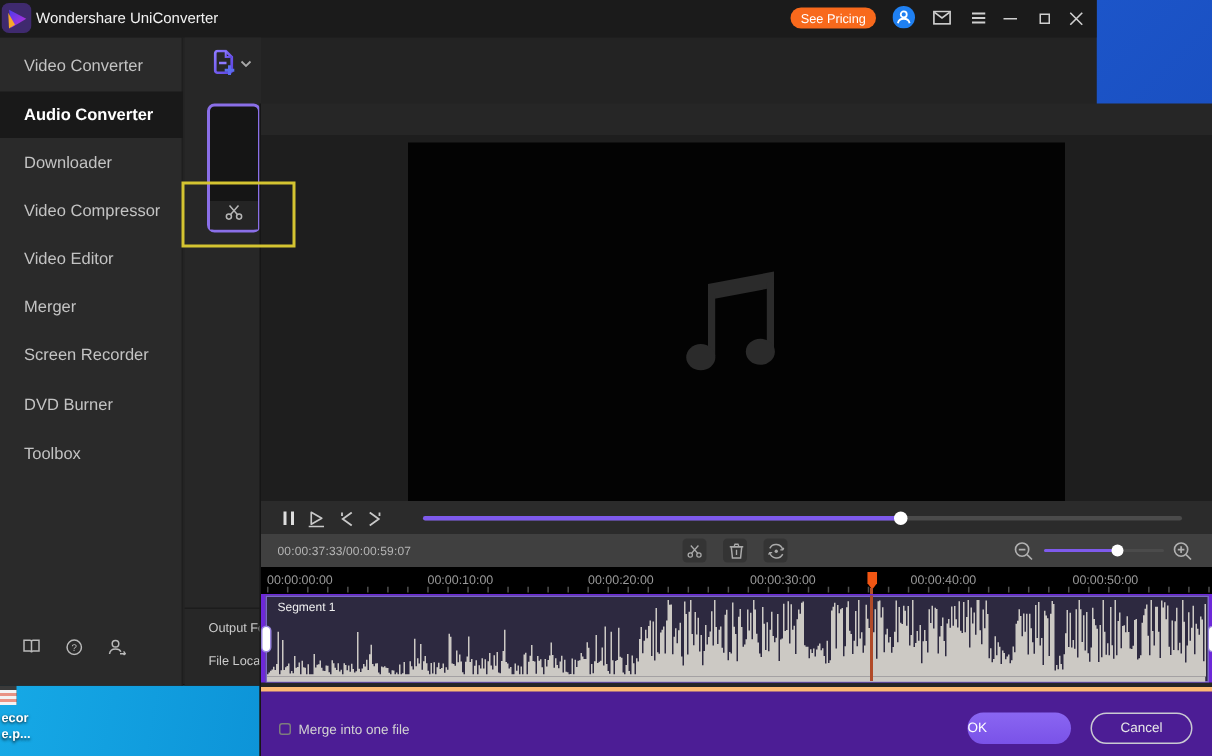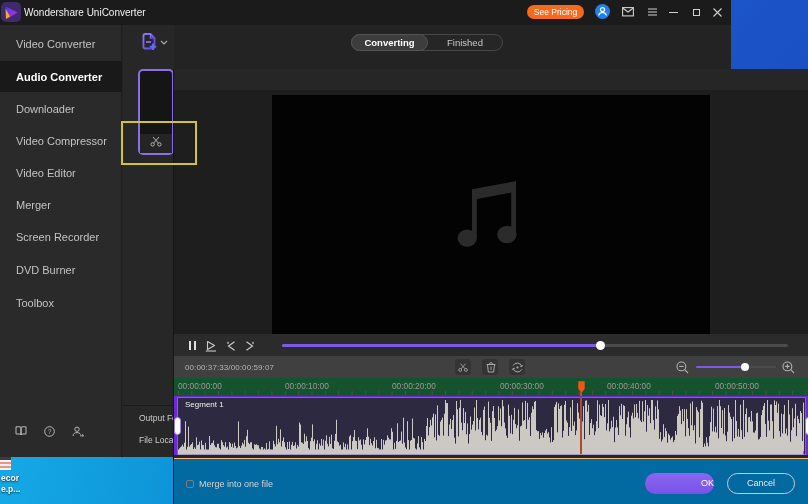--- a/index.html
+++ b/index.html
@@ -94,25 +94,20 @@
       </defs>
     <path d="M1.5,2.5 A1.5,1.5 0 0 1 3,1 H8.5 L12.5,5 V14 A1.5,1.5 0 0 1 11,15.5 H3 A1.5,1.5 0 0 1 1.5,14 Z" fill="none" stroke="url(#lg2)" stroke-width="1.8"></path>
     <path d="M8.5,1 V5 H12.5" fill="none" stroke="url(#lg2)" stroke-width="1.4"></path>
     <path d="M4,9 H9" stroke="#8d79ff" stroke-width="1.6"></path>
     <path d="M11,10.5 V17 M7.8,13.8 H14.2" stroke="#5b6cf0" stroke-width="2"></path>
   </svg>
   <svg class="abs" style="left:160px;top:40px" width="8" height="5" viewBox="0 0 8 5">
     <path d="M1,1 L4,4 L7,1" fill="none" stroke="#a9a9a9" stroke-width="1.2"></path>
   </svg>
 
-  <div class="abs" style="left:351px;top:34px;width:152px;height:17px;border-radius:9px;background:#262626;border:1px solid #484848">
-    <div class="abs" style="left:-1px;top:-1px;width:77px;height:17px;border-radius:9px;background:#3d3d3d;border:1px solid #555"></div>
-    <div class="abs" style="left:0;top:0;width:75px;height:15px;text-align:center;line-height:15px;color:#fff;font-size:9.5px;font-weight:bold">Converting</div>
-    <div class="abs" style="left:76px;top:0;width:74px;height:15px;text-align:center;line-height:15px;color:#c9c9c9;font-size:9.5px">Finished</div>
-  </div>
 
   <div class="abs" style="left:138px;top:69px;width:36px;height:86px;border-radius:5px;border:2px solid #8a6fe8;background:#151515">
     <div class="abs" style="left:0;top:63px;width:32px;height:19px;background:#242424"></div>
     <svg class="abs" style="left:10px;top:65px" width="13" height="11" viewBox="0 0 13 11">
       <circle cx="2.6" cy="8.4" r="1.7" fill="none" stroke="#b5b5b5" stroke-width="1"></circle>
       <circle cx="9.4" cy="8.4" r="1.7" fill="none" stroke="#b5b5b5" stroke-width="1"></circle>
       <path d="M3.6,7.1 L9,1 M8.4,7.1 L3,1" stroke="#b5b5b5" stroke-width="1"></path>
     </svg>
   </div>
 </div>
@@ -185,21 +180,21 @@
     <div class="abs" style="left:522px;top:10px;width:80px;height:2px;border-radius:1px;background:#4b4b4b"></div>
     <div class="abs" style="left:522px;top:10px;width:46px;height:2px;border-radius:1px;background:#7e5aec"></div>
     <div class="abs" style="left:567px;top:7px;width:8px;height:8px;border-radius:50%;background:#fff"></div>
     <svg class="abs" style="left:608px;top:4.5px" width="13" height="13" viewBox="0 0 13 13">
       <circle cx="5.4" cy="5.4" r="4.4" fill="none" stroke="#b0b0b0" stroke-width="1.1"></circle>
       <path d="M8.7,8.7 L12,12" stroke="#b0b0b0" stroke-width="1.1"></path>
       <path d="M3.2,5.4 H7.6 M5.4,3.2 V7.6" stroke="#b0b0b0" stroke-width="1.1"></path>
     </svg>
   </div>
 
-  <div class="abs" style="left:0;top:309px;width:635px;height:18px;background:#14532d">
+  <div class="abs" style="left:0;top:309px;width:635px;height:18px;background:#000000">
     <div class="abs" style="left:4px;top:2.5px;color:#9a9a9a;font-size:8.3px">00:00:00:00</div>
     <div class="abs" style="left:111px;top:2.5px;color:#9a9a9a;font-size:8.3px">00:00:10:00</div>
     <div class="abs" style="left:218px;top:2.5px;color:#9a9a9a;font-size:8.3px">00:00:20:00</div>
     <div class="abs" style="left:326px;top:2.5px;color:#9a9a9a;font-size:8.3px">00:00:30:00</div>
     <div class="abs" style="left:433px;top:2.5px;color:#9a9a9a;font-size:8.3px">00:00:40:00</div>
     <div class="abs" style="left:541px;top:2.5px;color:#9a9a9a;font-size:8.3px">00:00:50:00</div>
     <svg class="abs" style="left:0;top:13px" width="635" height="5" viewBox="0 0 635 5">
       <path d="M4.5,0V4M17.8,0V4M31.2,0V4M44.5,0V4M57.9,0V4M71.2,0V4M84.6,0V4M97.9,0V4M111.3,0V4M124.7,0V4M138.0,0V4M151.4,0V4M164.7,0V4M178.1,0V4M191.4,0V4M204.8,0V4M218.1,0V4M231.5,0V4M244.8,0V4M258.2,0V4M271.5,0V4M284.9,0V4M298.2,0V4M311.6,0V4M324.9,0V4M338.3,0V4M351.6,0V4M365.0,0V4M378.3,0V4M391.7,0V4M405.0,0V4M418.4,0V4M431.7,0V4M445.1,0V4M458.4,0V4M471.8,0V4M485.1,0V4M498.5,0V4M511.8,0V4M525.2,0V4M538.5,0V4M551.9,0V4M565.2,0V4M578.6,0V4M591.9,0V4M605.3,0V4M618.6,0V4M632.0,0V4" stroke="#4f4f4f" stroke-width="1"></path>
     </svg>
     <svg class="abs" style="left:403.5px;top:3px" width="7" height="13" viewBox="0 0 7 13">
@@ -213,21 +208,21 @@
     <svg class="abs" style="left:1px;top:0" width="634" height="59" viewBox="0 0 634 59">
       <rect x="3" y="55" width="625.5" height="3.5" fill="#ccc9c4"></rect>
       <path d="M3.5,55V53.5M4.5,55V52.3M5.5,55V51.2M6.5,55V50.3M7.5,55V48.5M8.5,55V50.7M9.5,55V46.7M10.5,55V25.2M11.5,55V53.5M12.5,55V50.8M13.5,55V30.7M14.5,55V50.6M15.5,55V48.9M16.5,55V48.0M17.5,55V46.3M18.5,55V53.0M19.5,55V51.3M20.5,55V52.8M21.5,55V41.3M22.5,55V49.2M23.5,55V48.6M24.5,55V45.7M25.5,55V53.5M26.5,55V44.5M27.5,55V48.9M28.5,55V49.1M29.5,55V53.5M30.5,55V46.9M31.5,55V53.5M32.5,55V53.5M33.5,55V53.5M34.5,55V40.0M35.5,55V49.0M36.5,55V47.2M37.5,55V46.8M38.5,55V44.4M39.5,55V49.2M40.5,55V51.1M41.5,55V51.4M42.5,55V47.7M43.5,55V47.9M44.5,55V52.2M45.5,55V53.5M46.5,55V44.2M47.5,55V46.2M48.5,55V49.2M49.5,55V50.6M50.5,55V46.1M51.5,55V51.6M52.5,55V50.5M53.5,55V53.5M54.5,55V46.1M55.5,55V47.3M56.5,55V50.9M57.5,55V47.7M58.5,55V51.8M59.5,55V46.5M60.5,55V50.0M61.5,55V52.3M62.5,55V51.5M63.5,55V25.4M64.5,55V49.9M65.5,55V52.0M66.5,55V49.7M67.5,55V46.6M68.5,55V48.3M69.5,55V43.9M70.5,55V50.7M71.5,55V40.2M72.5,55V33.8M73.5,55V46.7M74.5,55V48.1M75.5,55V46.4M76.5,55V46.2M77.5,55V52.4M78.5,55V53.5M79.5,55V48.3M80.5,55V48.8M81.5,55V48.2M82.5,55V49.2M83.5,55V49.4M84.5,55V52.5M85.5,55V53.5M86.5,55V50.9M87.5,55V51.0M88.5,55V53.5M89.5,55V52.4M90.5,55V53.5M91.5,55V47.0M92.5,55V53.5M93.5,55V52.9M94.5,55V45.4M95.5,55V53.5M96.5,55V53.5M97.5,55V53.5M98.5,55V44.8M99.5,55V48.1M100.5,55V50.4M101.5,55V29.8M102.5,55V48.2M103.5,55V42.9M104.5,55V46.3M105.5,55V33.4M106.5,55V50.5M107.5,55V44.8M108.5,55V41.4M109.5,55V46.2M110.5,55V51.2M111.5,55V53.5M112.5,55V46.0M113.5,55V53.0M114.5,55V45.5M115.5,55V53.5M116.5,55V48.8M117.5,55V45.9M118.5,55V50.0M119.5,55V49.4M120.5,55V46.3M121.5,55V52.5M122.5,55V48.9M123.5,55V50.5M124.5,55V26.5M125.5,55V28.5M126.5,55V46.4M127.5,55V46.7M128.5,55V47.9M129.5,55V37.7M130.5,55V45.5M131.5,55V40.3M132.5,55V45.0M133.5,55V52.1M134.5,55V53.5M135.5,55V45.2M136.5,55V41.6M137.5,55V28.4M138.5,55V45.3M139.5,55V43.4M140.5,55V53.5M141.5,55V47.9M142.5,55V44.2M143.5,55V53.5M144.5,55V47.5M145.5,55V49.6M146.5,55V42.9M147.5,55V49.6M148.5,55V43.5M149.5,55V53.5M150.5,55V44.8M151.5,55V39.3M152.5,55V47.7M153.5,55V50.4M154.5,55V40.9M155.5,55V47.9M156.5,55V38.7M157.5,55V52.3M158.5,55V52.9M159.5,55V44.7M160.5,55V38.0M161.5,55V23.8M162.5,55V45.4M163.5,55V46.4M164.5,55V49.7M165.5,55V48.6M166.5,55V53.5M167.5,55V53.5M168.5,55V46.4M169.5,55V51.1M170.5,55V47.7M171.5,55V53.5M172.5,55V48.4M173.5,55V53.5M174.5,55V40.4M175.5,55V39.2M176.5,55V53.5M177.5,55V45.1M178.5,55V41.1M179.5,55V34.0M180.5,55V44.7M181.5,55V45.0M182.5,55V53.1M183.5,55V41.3M184.5,55V44.5M185.5,55V43.5M186.5,55V48.8M187.5,55V53.5M188.5,55V43.3M189.5,55V48.3M190.5,55V44.0M191.5,55V41.0M192.5,55V32.3M193.5,55V40.7M194.5,55V49.1M195.5,55V42.8M196.5,55V47.3M197.5,55V49.5M198.5,55V45.0M199.5,55V41.2M200.5,55V52.3M201.5,55V43.8M202.5,55V51.8M203.5,55V52.2M204.5,55V53.5M205.5,55V53.4M206.5,55V43.0M207.5,55V53.5M208.5,55V43.9M209.5,55V48.6M210.5,55V44.5M211.5,55V44.2M212.5,55V39.3M213.5,55V41.6M214.5,55V43.4M215.5,55V43.4M216.5,55V32.2M217.5,55V35.8M218.5,55V53.5M219.5,55V46.7M220.5,55V52.9M221.5,55V44.9M222.5,55V27.3M223.5,55V46.0M224.5,55V45.1M225.5,55V44.5M226.5,55V35.6M227.5,55V47.7M228.5,55V21.7M229.5,55V46.6M230.5,55V51.4M231.5,55V53.1M232.5,55V25.2M233.5,55V44.1M234.5,55V53.5M235.5,55V44.7M236.5,55V44.0M237.5,55V22.5M238.5,55V41.8M239.5,55V42.5M240.5,55V52.4M241.5,55V53.5M242.5,55V47.4M243.5,55V40.0M244.5,55V51.4M245.5,55V53.5M246.5,55V41.0M247.5,55V46.1M248.5,55V53.5M249.5,55V42.9M250.5,55V45.0M251.5,55V30.0M252.5,55V22.0M253.5,55V39.5M254.5,55V31.2M255.5,55V23.8M256.5,55V29.5M257.5,55V21.4M258.5,55V17.6M259.5,55V41.3M260.5,55V18.4M261.5,55V44.4M262.5,55V9.4M263.5,55V38.8M264.5,55V39.8M265.5,55V25.7M266.5,55V23.8M267.5,55V21.6M268.5,55V39.6M269.5,55V17.7M270.5,55V4M271.5,55V7.2M272.5,55V7.0M273.5,55V40.1M274.5,55V28.5M275.5,55V22.9M276.5,55V32.9M277.5,55V24.1M278.5,55V19.1M279.5,55V41.6M280.5,55V47.6M281.5,55V5.0M282.5,55V13.3M283.5,55V40.4M284.5,55V11.8M285.5,55V4M286.5,55V26.7M287.5,55V34.2M288.5,55V12.0M289.5,55V27.0M290.5,55V15.9M291.5,55V38.3M292.5,55V27.4M293.5,55V47.5M294.5,55V38.0M295.5,55V20.6M296.5,55V33.6M297.5,55V28.6M298.5,55V25.0M299.5,55V11.5M300.5,55V34.4M301.5,55V4M302.5,55V22.0M303.5,55V33.3M304.5,55V23.9M305.5,55V21.7M306.5,55V35.9M307.5,55V39.2M308.5,55V13.9M309.5,55V10.5M310.5,55V44.2M311.5,55V38.7M312.5,55V39.7M313.5,55V5.6M314.5,55V21.8M315.5,55V26.7M316.5,55V44.9M317.5,55V15.2M318.5,55V10.0M319.5,55V22.0M320.5,55V35.2M321.5,55V33.7M322.5,55V30.2M323.5,55V10.3M324.5,55V24.4M325.5,55V12.5M326.5,55V30.2M327.5,55V4M328.5,55V10.3M329.5,55V26.5M330.5,55V32.4M331.5,55V39.6M332.5,55V42.0M333.5,55V8.6M334.5,55V19.8M335.5,55V37.4M336.5,55V18.8M337.5,55V38.2M338.5,55V23.8M339.5,55V11.9M340.5,55V28.0M341.5,55V32.2M342.5,55V29.2M343.5,55V13.4M344.5,55V44.7M345.5,55V30.4M346.5,55V29.6M347.5,55V6.5M348.5,55V24.7M349.5,55V24.0M350.5,55V4.9M351.5,55V33.0M352.5,55V6.9M353.5,55V23.8M354.5,55V21.2M355.5,55V40.0M356.5,55V16.8M357.5,55V10.3M358.5,55V13.2M359.5,55V5.9M360.5,55V5.0M361.5,55V34.1M362.5,55V35.2M363.5,55V35.2M364.5,55V42.9M365.5,55V36.9M366.5,55V39.3M367.5,55V36.3M368.5,55V41.6M369.5,55V37.0M370.5,55V34.5M371.5,55V33.0M372.5,55V37.5M373.5,55V36.2M374.5,55V41.4M375.5,55V46.4M376.5,55V31.2M377.5,55V46.0M378.5,55V44.2M379.5,55V11.0M380.5,55V8.5M381.5,55V5.8M382.5,55V36.3M383.5,55V7.3M384.5,55V12.9M385.5,55V10.1M386.5,55V9.3M387.5,55V41.5M388.5,55V34.8M389.5,55V8.8M390.5,55V4.9M391.5,55V24.5M392.5,55V26.7M393.5,55V40.0M394.5,55V31.1M395.5,55V11.4M396.5,55V34.9M397.5,55V4M398.5,55V29.7M399.5,55V25.5M400.5,55V39.1M401.5,55V34.4M402.5,55V7.2M403.5,55V16.5M404.5,55V22.6M405.5,55V9.7M406.5,55V33.7M407.5,55V25.5M408.5,55V10.2M409.5,55V43.2M410.5,55V4.8M411.5,55V4.4M412.5,55V15.7M413.5,55V8.8M414.5,55V38.9M415.5,55V27.0M416.5,55V23.2M417.5,55V32.3M418.5,55V28.7M419.5,55V39.1M420.5,55V35.3M421.5,55V25.2M422.5,55V4.3M423.5,55V32.1M424.5,55V8.6M425.5,55V19.1M426.5,55V20.0M427.5,55V7.8M428.5,55V11.1M429.5,55V21.1M430.5,55V8.0M431.5,55V34.4M432.5,55V27.3M433.5,55V4M434.5,55V35.4M435.5,55V32.7M436.5,55V24.7M437.5,55V31.2M438.5,55V20.7M439.5,55V46.2M440.5,55V31.5M441.5,55V24.0M442.5,55V31.4M443.5,55V39.0M444.5,55V10.2M445.5,55V19.3M446.5,55V7.8M447.5,55V23.0M448.5,55V9.2M449.5,55V10.0M450.5,55V39.7M451.5,55V28.3M452.5,55V21.3M453.5,55V15.7M454.5,55V31.4M455.5,55V41.5M456.5,55V19.6M457.5,55V16.7M458.5,55V22.5M459.5,55V8.4M460.5,55V21.2M461.5,55V8.0M462.5,55V16.8M463.5,55V22.4M464.5,55V4.9M465.5,55V24.5M466.5,55V26.0M467.5,55V5.3M468.5,55V25.5M469.5,55V15.3M470.5,55V4M471.5,55V35.7M472.5,55V9.0M473.5,55V19.7M474.5,55V12.3M475.5,55V27.2M476.5,55V4M477.5,55V4M478.5,55V24.1M479.5,55V33.5M480.5,55V10.3M481.5,55V22.8M482.5,55V4.4M483.5,55V13.3M484.5,55V42.8M485.5,55V36.1M486.5,55V45.5M487.5,55V43.4M488.5,55V28.2M489.5,55V40.8M490.5,55V32.2M491.5,55V35.2M492.5,55V46.7M493.5,55V37.6M494.5,55V39.3M495.5,55V43.5M496.5,55V41.7M497.5,55V40.4M498.5,55V46.2M499.5,55V44.1M500.5,55V35.0M501.5,55V38.8M502.5,55V19.9M503.5,55V17.9M504.5,55V10.2M505.5,55V14.6M506.5,55V28.1M507.5,55V13.0M508.5,55V25.2M509.5,55V13.1M510.5,55V40.3M511.5,55V13.2M512.5,55V22.9M513.5,55V32.2M514.5,55V39.8M515.5,55V7.4M516.5,55V29.3M517.5,55V5.4M518.5,55V34.3M519.5,55V29.3M520.5,55V47.4M521.5,55V11.1M522.5,55V14.3M523.5,55V16.2M524.5,55V41.3M525.5,55V13.1M526.5,55V4.7M527.5,55V6.7M528.5,55V51.0M529.5,55V47.4M530.5,55V50.2M531.5,55V41.2M532.5,55V46.7M533.5,55V50.4M534.5,55V40.2M535.5,55V26.1M536.5,55V10.7M537.5,55V35.4M538.5,55V12.5M539.5,55V35.7M540.5,55V30.7M541.5,55V36.5M542.5,55V10.1M543.5,55V42.3M544.5,55V4M545.5,55V10.2M546.5,55V32.0M547.5,55V14.2M548.5,55V37.7M549.5,55V12.0M550.5,55V39.5M551.5,55V45.2M552.5,55V35.7M553.5,55V9.1M554.5,55V16.7M555.5,55V20.8M556.5,55V23.1M557.5,55V45.3M558.5,55V20.7M559.5,55V42.2M560.5,55V4M561.5,55V25.1M562.5,55V40.5M563.5,55V32.9M564.5,55V40.8M565.5,55V8.7M566.5,55V34.1M567.5,55V43.1M568.5,55V4M569.5,55V40.9M570.5,55V18.0M571.5,55V12.3M572.5,55V36.2M573.5,55V21.4M574.5,55V20.9M575.5,55V25.5M576.5,55V14.9M577.5,55V25.3M578.5,55V36.4M579.5,55V36.7M580.5,55V34.5M581.5,55V17.3M582.5,55V16.7M583.5,55V43.6M584.5,55V42.8M585.5,55V40.9M586.5,55V19.1M587.5,55V14.1M588.5,55V9.8M589.5,55V7.0M590.5,55V27.9M591.5,55V40.8M592.5,55V4M593.5,55V24.6M594.5,55V34.4M595.5,55V8.5M596.5,55V8.5M597.5,55V25.2M598.5,55V42.7M599.5,55V4.4M600.5,55V9.0M601.5,55V5.5M602.5,55V16.8M603.5,55V7.7M604.5,55V35.1M605.5,55V40.7M606.5,55V17.6M607.5,55V37.4M608.5,55V18.2M609.5,55V9.1M610.5,55V37.5M611.5,55V32.5M612.5,55V39.6M613.5,55V4M614.5,55V18.5M615.5,55V45.7M616.5,55V34.3M617.5,55V12.2M618.5,55V31.2M619.5,55V22.5M620.5,55V7.8M621.5,55V40.1M622.5,55V19.8M623.5,55V23.1M624.5,55V27.2M625.5,55V15.0M626.5,55V17.0M627.5,55V44.9M628.5,55V6.6" stroke="#ccc9c4" stroke-width="1"></path>
     </svg>
     <div class="abs" style="left:11px;top:3.5px;color:#f0f0f0;font-size:8px">Segment 1</div>
     <div class="abs" style="left:406px;top:1px;width:1.5px;height:57px;background:#b14a28"></div>
     <div class="abs" style="left:0;top:20.5px;width:6.5px;height:18px;border-radius:3.5px;background:#fff;border:1px solid #9a86e0"></div>
     <div class="abs" style="left:631px;top:20.5px;width:6px;height:18px;border-radius:3.5px 0 0 3.5px;background:#fff;border:1px solid #9a86e0;border-right:none"></div>
   </div>
 
-  <div class="abs" style="left:0;top:389px;width:635px;height:46px;background:#0369a1;border-top:1px solid #fdba74">
+  <div class="abs" style="left:0;top:389px;width:635px;height:46px;background:#4c1d95;border-top:3px solid #fdba74">
     <div class="abs" style="left:11.5px;top:20.5px;width:8.5px;height:8.5px;border:1px solid #7d7d7d;border-radius:2px"></div>
     <div class="abs" style="left:25px;top:20px;color:#d2d2d2;font-size:9px">Merge into one file</div>
-    <div class="abs" style="left:471px;top:14px;width:69px;height:21px;border-radius:10.5px;background:linear-gradient(#8a66f2,#7a52e8);color:#fff;font-size:9px;text-align:right;line-height:21px">OK</div>
+    <div class="abs" style="left:471px;top:14px;width:69px;height:21px;border-radius:10.5px;background:linear-gradient(#8a66f2,#7a52e8);color:#fff;font-size:9px;text-align:left;line-height:21px">OK</div>
     <div class="abs" style="left:553px;top:14px;width:68px;height:21px;border-radius:10.5px;border:1px solid #c9c9d2;color:#e8e8e8;font-size:9px;text-align:center;line-height:19px">Cancel</div>
   </div>
 </div>
 
 <div class="abs" style="left:121px;top:121px;width:76px;height:44px;border:2px solid #d4c431;z-index:50"></div>
 
 </body></html>

